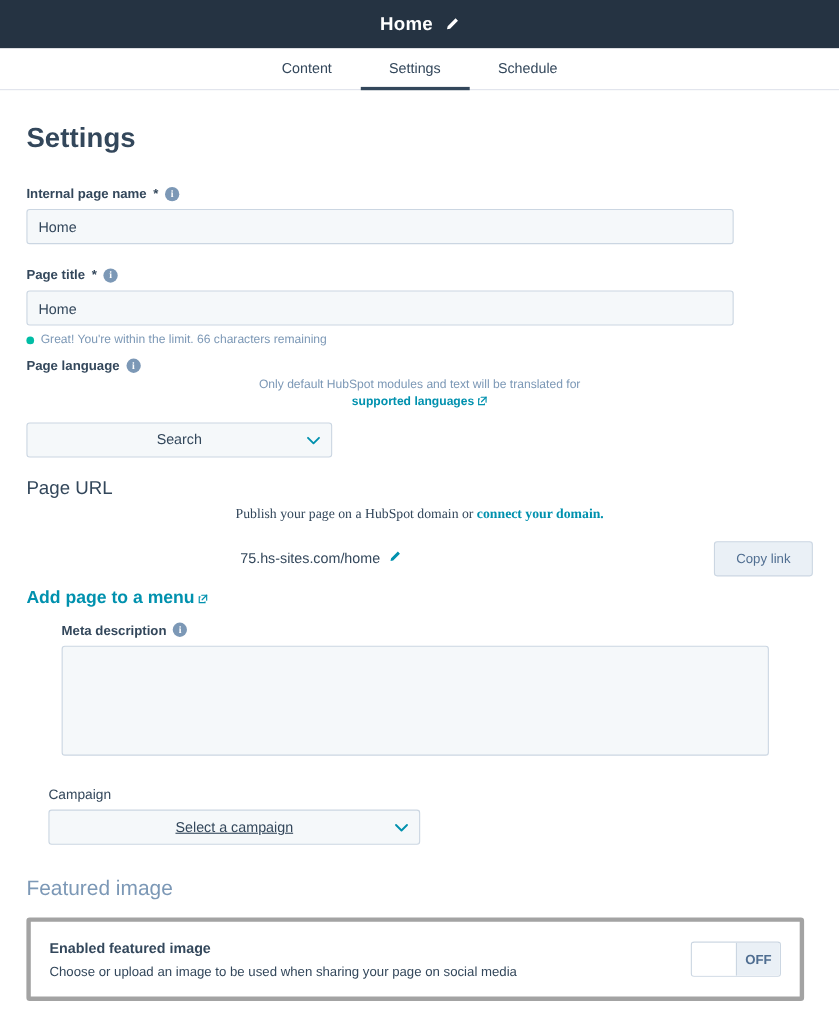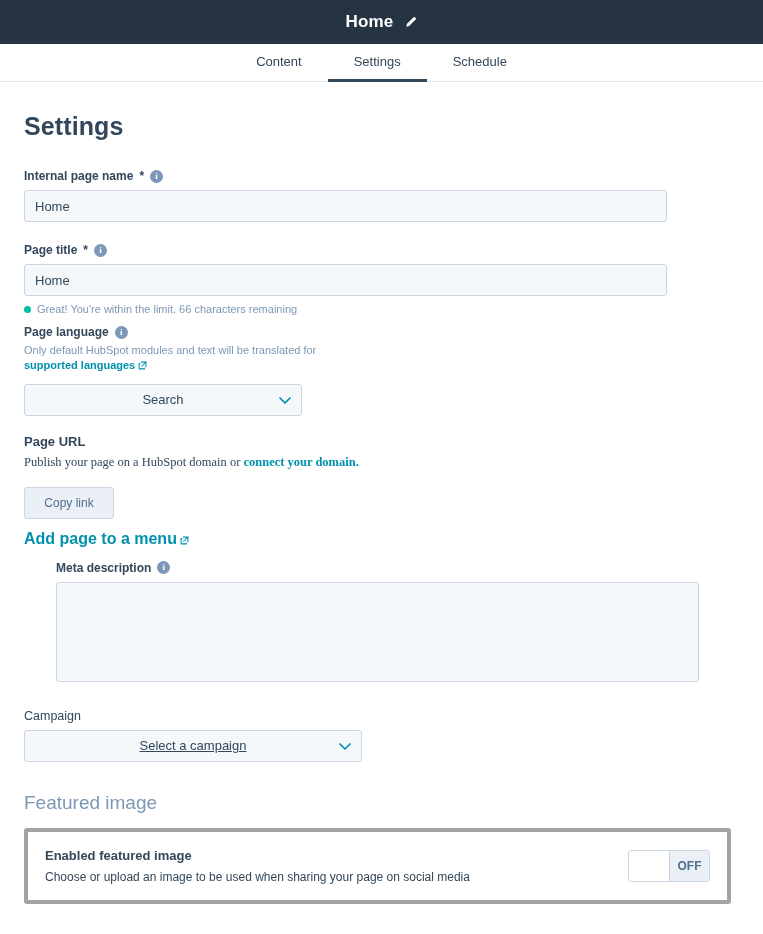--- a/index.html
+++ b/index.html
@@ -118,20 +118,21 @@
     width: 7px; height: 7px; border-radius: 50%;
     background: #00bda5;
     display: inline-block;
   }
 
   .sub-note {
     font-size: 11px;
     color: #7c98b6;
     line-height: 1.35;
     margin-top: 4px;
+    text-align: center;
   }
   .link {
     color: #0091ae;
     font-weight: 700;
     text-decoration: none;
     cursor: pointer;
   }
   .ext {
     display: inline-block;
     margin-left: 3px;
@@ -325,29 +326,37 @@
       <span>Search</span>
       <span class="caret">
         <svg width="12" height="8" viewBox="0 0 12 8" fill="none" aria-hidden="true">
           <path d="M1 1.5L6 6.5l5-5" stroke="#0091ae" stroke-width="1.7" stroke-linecap="round" stroke-linejoin="round"></path>
         </svg>
       </span>
     </div>
   </div>
 
   <div class="field" style="margin-top:18px;">
-    <div class="label-row" style="font-weight:700;font-size:13px;margin-bottom:5px;">
+    <div class="label-row" style="font-weight:400;font-size:17px;margin-bottom:5px;">
       <span>Page URL</span>
     </div>
     <div class="sub-note" style="font-size:12.5px;color:#33475b;font-family:Liberation Serif, serif;">
       <span>Publish your page on a HubSpot domain or</span>
       <a class="link">connect your domain.</a>
     </div>
 
     <div class="url-row">
+      <div class="url-text">
+        <span>75.hs-sites.com/home</span>
+        <span>
+          <svg width="12" height="12" viewBox="0 0 16 16" fill="none" aria-hidden="true">
+            <path d="M11.6 1.9l2.5 2.5-8.2 8.2-3.2.7.7-3.2 8.2-8.2z" fill="#0091ae"></path>
+          </svg>
+        </span>
+      </div>
       <button class="btn-secondary">Copy link</button>
     </div>
 
     <div style="margin-top:11px;">
       <a class="link">Add page to a menu</a><span class="ext">
         <svg width="9" height="9" viewBox="0 0 12 12" fill="none" aria-hidden="true">
           <path d="M4.5 1.5h6v6" stroke="#0091ae" stroke-width="1.4" stroke-linecap="round"></path>
           <path d="M10.5 1.5L5 7" stroke="#0091ae" stroke-width="1.4" stroke-linecap="round"></path>
           <path d="M8.5 9.5v1h-7v-7h1" stroke="#0091ae" stroke-width="1.4" stroke-linecap="round"></path>
         </svg>
@@ -356,21 +365,21 @@
   </div>
 
   <div class="field" style="margin-top:12px;padding-left:32px;">
     <div class="label-row">
       <span>Meta description</span>
       <span class="info-icon">i</span>
     </div>
     <textarea class="textarea" placeholder="" style=""></textarea>
   </div>
 
-  <div class="field" style="margin-top:23px;">
+  <div class="field" style="margin-top:23px;margin-left:20px;">
     <div class="label-row" style="font-weight:400;font-size:12.5px;">
       <span>Campaign</span>
     </div>
     <div class="select wide">
       <span>Select a campaign</span>
       <span class="caret">
         <svg width="12" height="8" viewBox="0 0 12 8" fill="none" aria-hidden="true">
           <path d="M1 1.5L6 6.5l5-5" stroke="#0091ae" stroke-width="1.7" stroke-linecap="round" stroke-linejoin="round"></path>
         </svg>
       </span>

